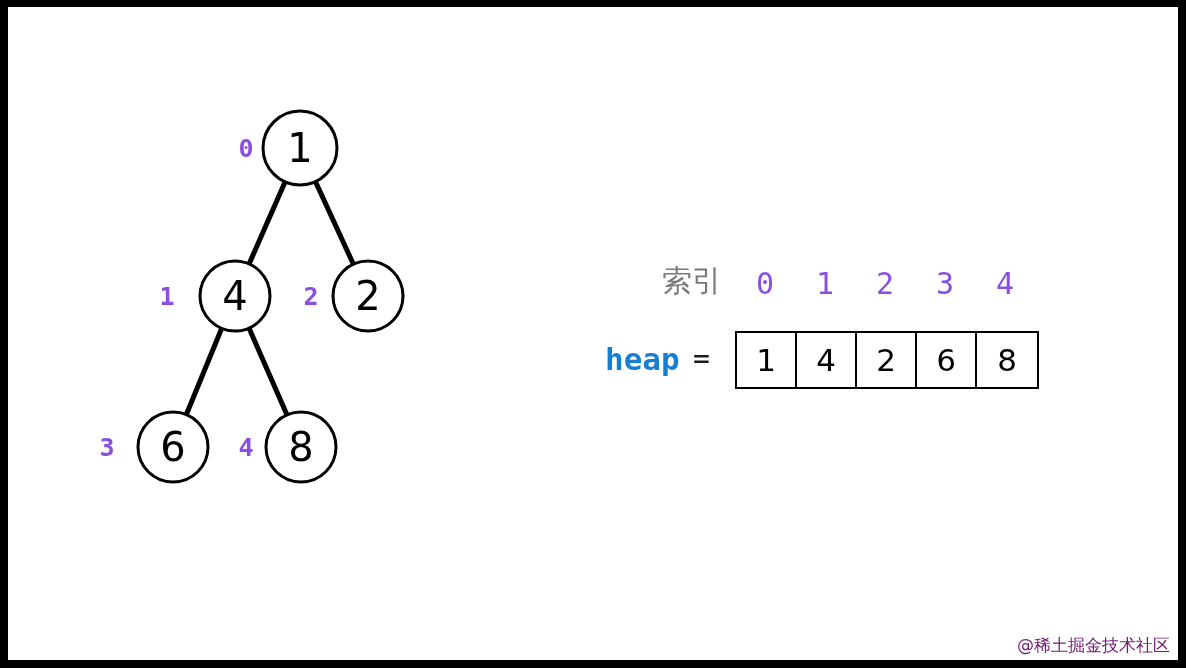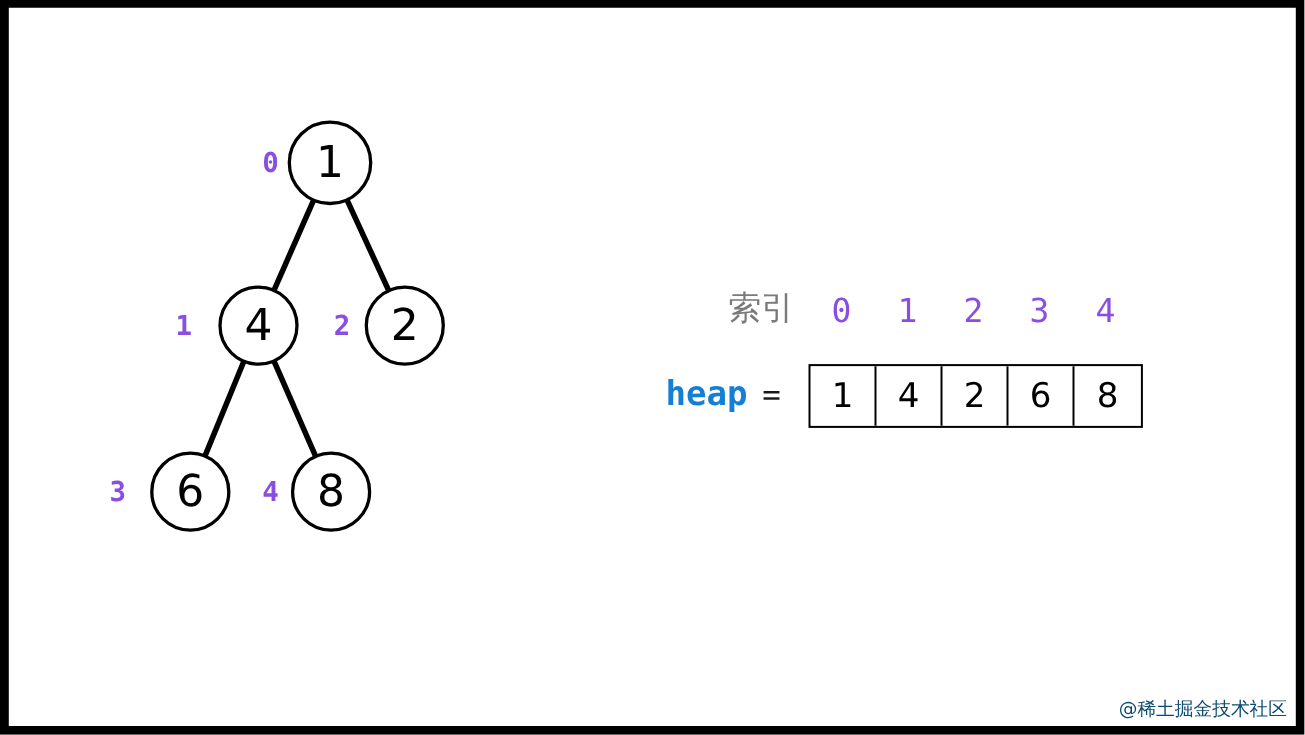--- a/index.html
+++ b/index.html
@@ -132,21 +132,21 @@
   }
   .array-cell:last-child { border-right: none; }
 
   
   .watermark {
     position: absolute;
     right: 16px;
     bottom: 14px;
     font-family: "DejaVu Sans", sans-serif;
     font-size: 17px;
-    color: #0c4a6e;
+    color: #701a75;
     line-height: 1;
     white-space: nowrap;
     user-select: none;
   }
 </style>
 </head>
 <body>
 
 <div id="canvas">
   <div class="stage">

